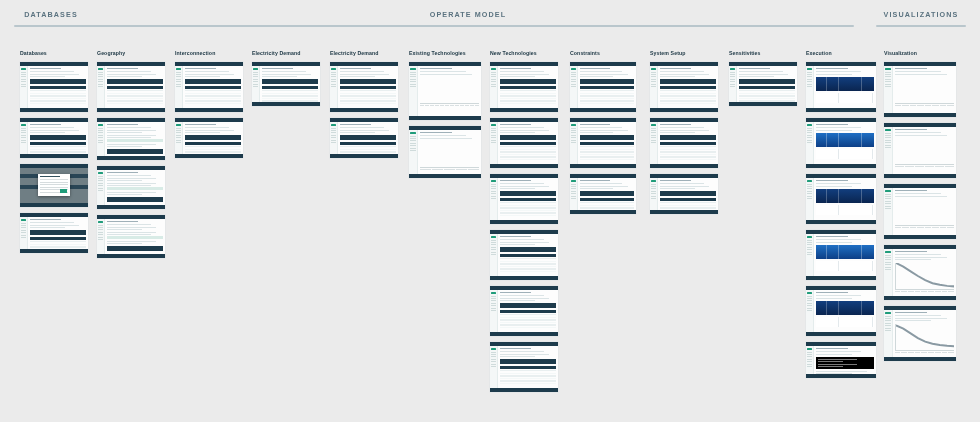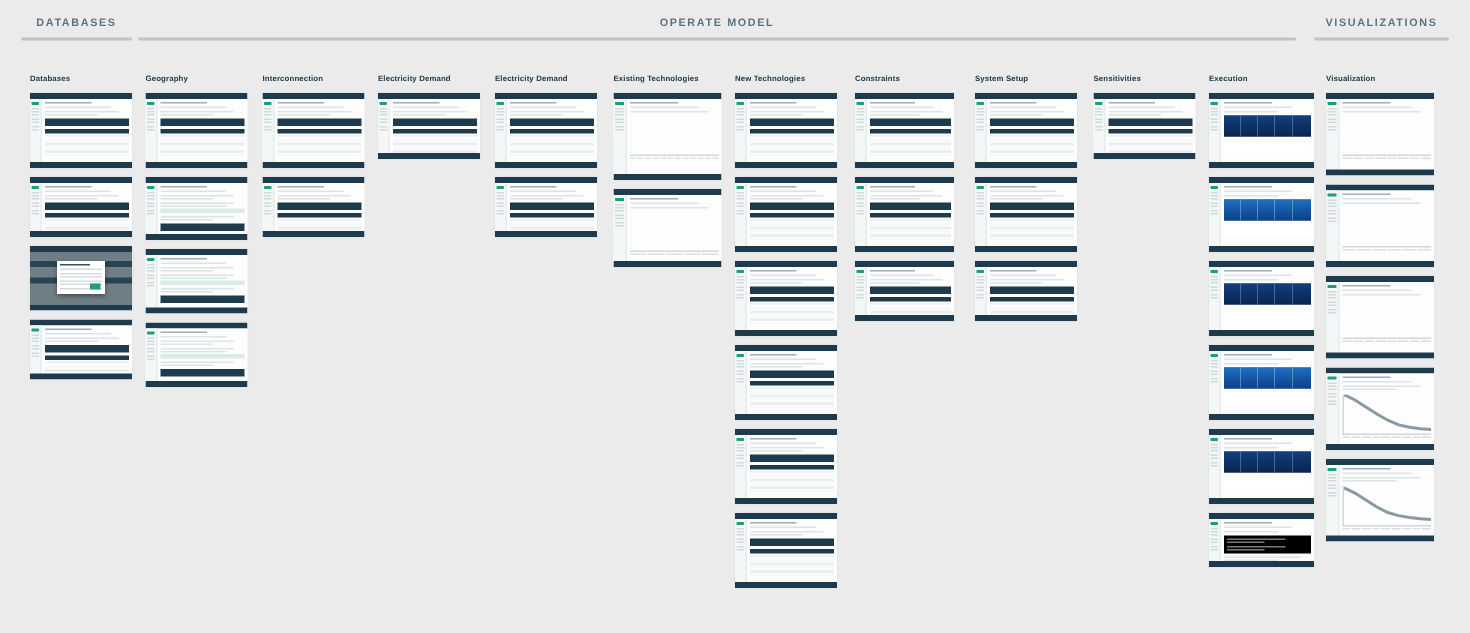--- a/index.html
+++ b/index.html
@@ -83,21 +83,21 @@
 </style>
 </head>
 <body>
 
 <div class="board">
   <div class="sections">
       <div class="section" style="left: 14px; width: 74px;">
         <div class="section-title">DATABASES</div>
         <div class="section-rule"></div>
       </div>
-      <div class="section" style="left: 92px; width: 772px;">
+      <div class="section" style="left: 82px; width: 772px;">
         <div class="section-title">OPERATE MODEL</div>
         <div class="section-rule"></div>
       </div>
       <div class="section" style="left: 876px; width: 90px;">
         <div class="section-title">VISUALIZATIONS</div>
         <div class="section-rule"></div>
       </div>
     </div>
   <div class="cols">
       <div class="col-head" style="left: 20px; top: 50px;">Databases</div>

